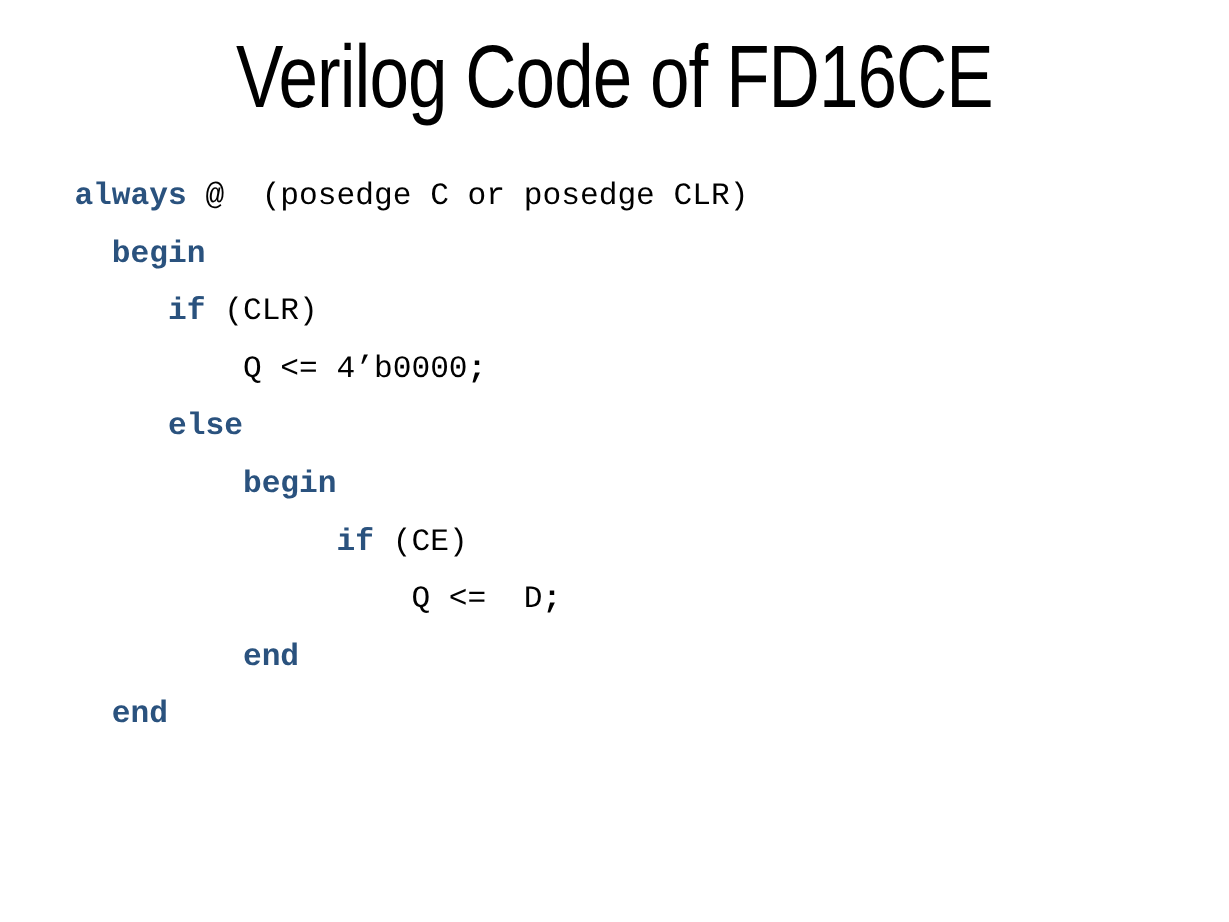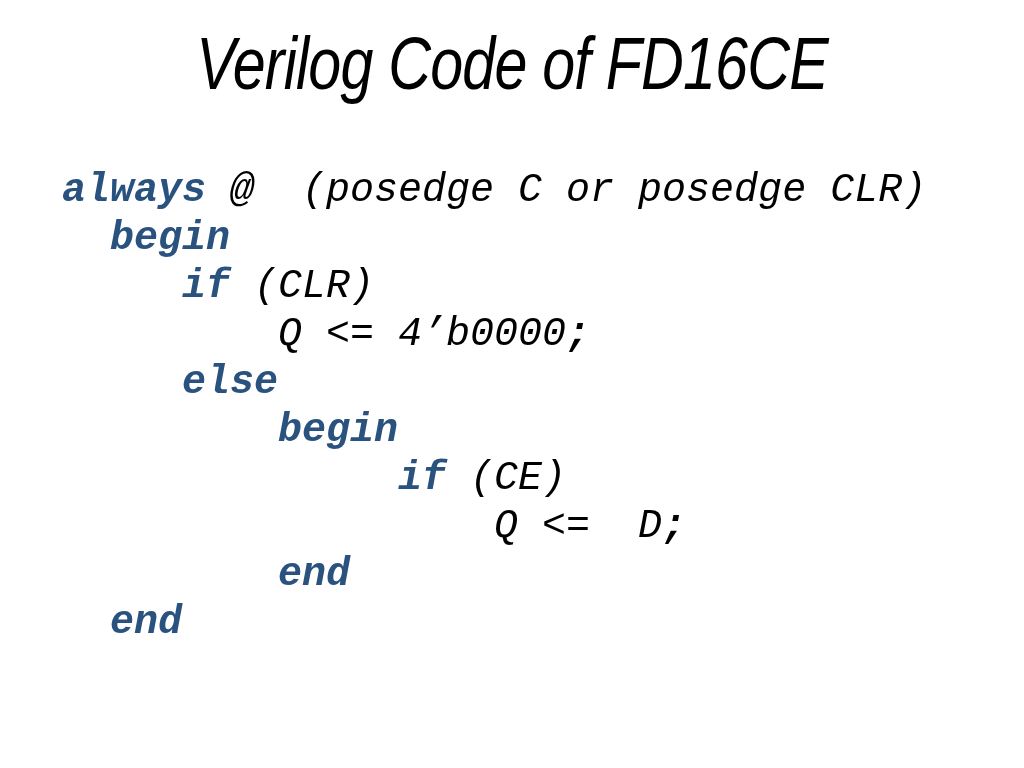--- a/index.html
+++ b/index.html
@@ -7,45 +7,43 @@
     padding: 0;
     background: #ffffff;
   }
   .slide {
     position: relative;
     width: 1024px;
     height: 724px;
     background: var(--bg, #ffffff);
     overflow: hidden;
     font-family: "Liberation Sans", sans-serif;
-    font-style: italic;
   }
   .title {
     margin: 0;
     padding-top: 27px;
     text-align: center;
     font-size: 74px;
     line-height: 1;
     font-weight: 400;
     letter-spacing: -1px;
     color: var(--title-color, #000000);
     transform: scaleX(0.8);
     transform-origin: 50% 0;
     white-space: nowrap;
   }
   .code {
     position: absolute;
     left: 62px;
     top: 139px;
     font-family: "Liberation Mono", "DejaVu Sans Mono", monospace;
-    font-size: 40px;
+    font-size: 26px;
     line-height: 48px;
     color: var(--code-color, #000000);
     white-space: pre;
-    margin-top: 28px;
   }
   .code .line {
     height: 48px;
   }
   .seg-keyword {
     color: var(--kw-color, #2A527E);
     font-weight: bold;
   }
   .seg-plain {
     font-weight: normal;

